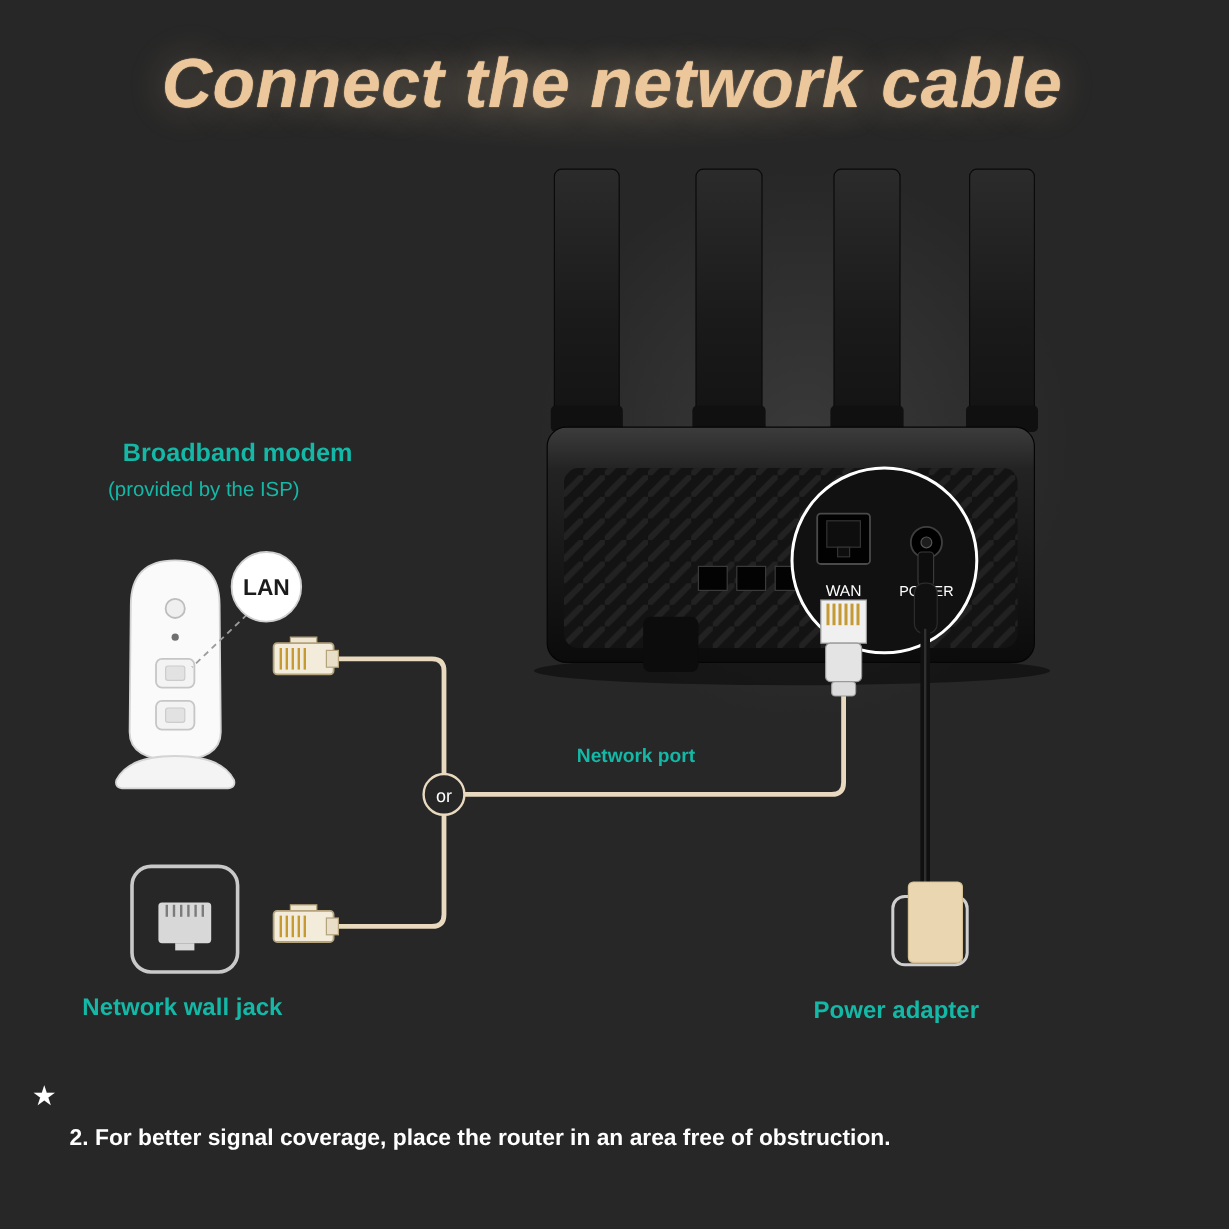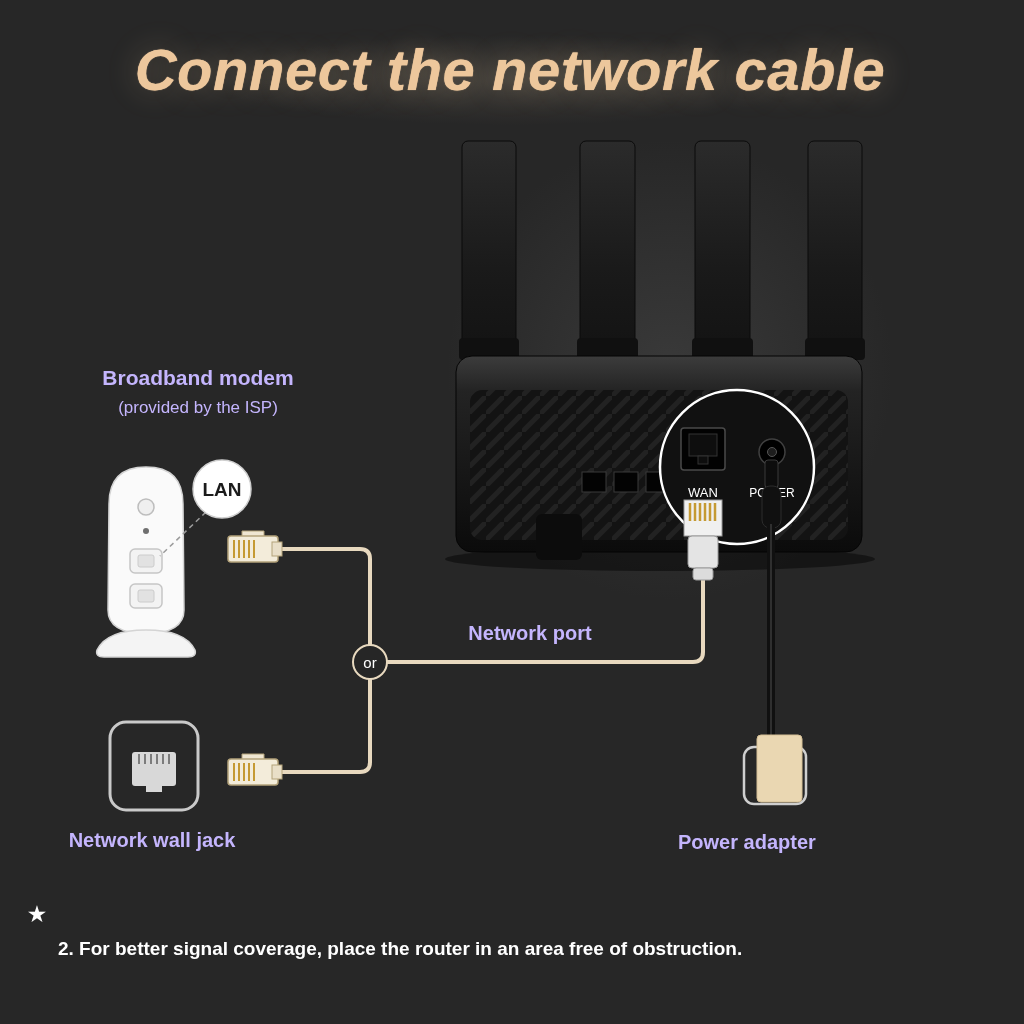--- a/index.html
+++ b/index.html
@@ -14,31 +14,31 @@
     position:absolute; left:360px; top:50px; width:620px; height:640px;
     background: radial-gradient(closest-side, rgba(100,100,100,0.30), rgba(100,100,100,0) 72%);
     pointer-events:none;
   }
   .title-glow {
     position:absolute; left:112px; top:20px; width:800px; height:120px;
     background: radial-gradient(closest-side, rgba(120,110,95,0.28), rgba(120,110,95,0) 75%);
     pointer-events:none;
   }
   #art { position:absolute; left:0; top:0; }
-  .label { position:absolute; color:#c4b5fd; }
+  .label { position:absolute; color:#14b8a6; }
   .title {
     left:0; top:36px; width:1020px; text-align:center;
     font-size:58px; font-weight:bold; font-style:italic;
     color: var(--accent, #edc79c);
     text-shadow: 0 0 1px currentColor, 0 0 30px rgba(247,216,170,0.28);
     letter-spacing:0.5px;
   }
   .modem-title { left:90px; top:366px; width:216px; text-align:center; font-size:21px; font-weight:bold; }
-  .modem-sub   { left:90px; top:398px; width:216px; text-align:center; font-size:17px; }
-  .network-port { left:430px; top:622px; width:200px; text-align:center; font-size:20px; font-weight:bold; }
+  .modem-sub   { left:90px; top:398px; width:216px; text-align:left; font-size:17px; }
+  .network-port { left:430px; top:622px; width:200px; text-align:center; font-size:16px; font-weight:bold; }
   .wall-jack   { left:40px;  top:829px; width:224px; text-align:center; font-size:20px; font-weight:bold; }
   .power-adapter { left:678px; top:831px; width:200px; text-align:left; font-size:20px; font-weight:bold; }
   .notes { position:absolute; left:28px; top:901px; color:#ffffff; font-size:19px; font-weight:bold; }
   .note-line { display:flex; align-items:baseline; line-height:26px; }
   .note-line + .note-line { margin-top:9px; }
   .note-star { width:30px; font-size:20px; flex:0 0 30px; }
   #art text { font-family:"Liberation Sans", sans-serif; }
   .cableStroke { fill:none; stroke: var(--cable, #e8d9bf); stroke-width:4; stroke-linecap:round; }
   .cableEdge  { stroke: var(--cable, #e8d9bf); }
 </style>

